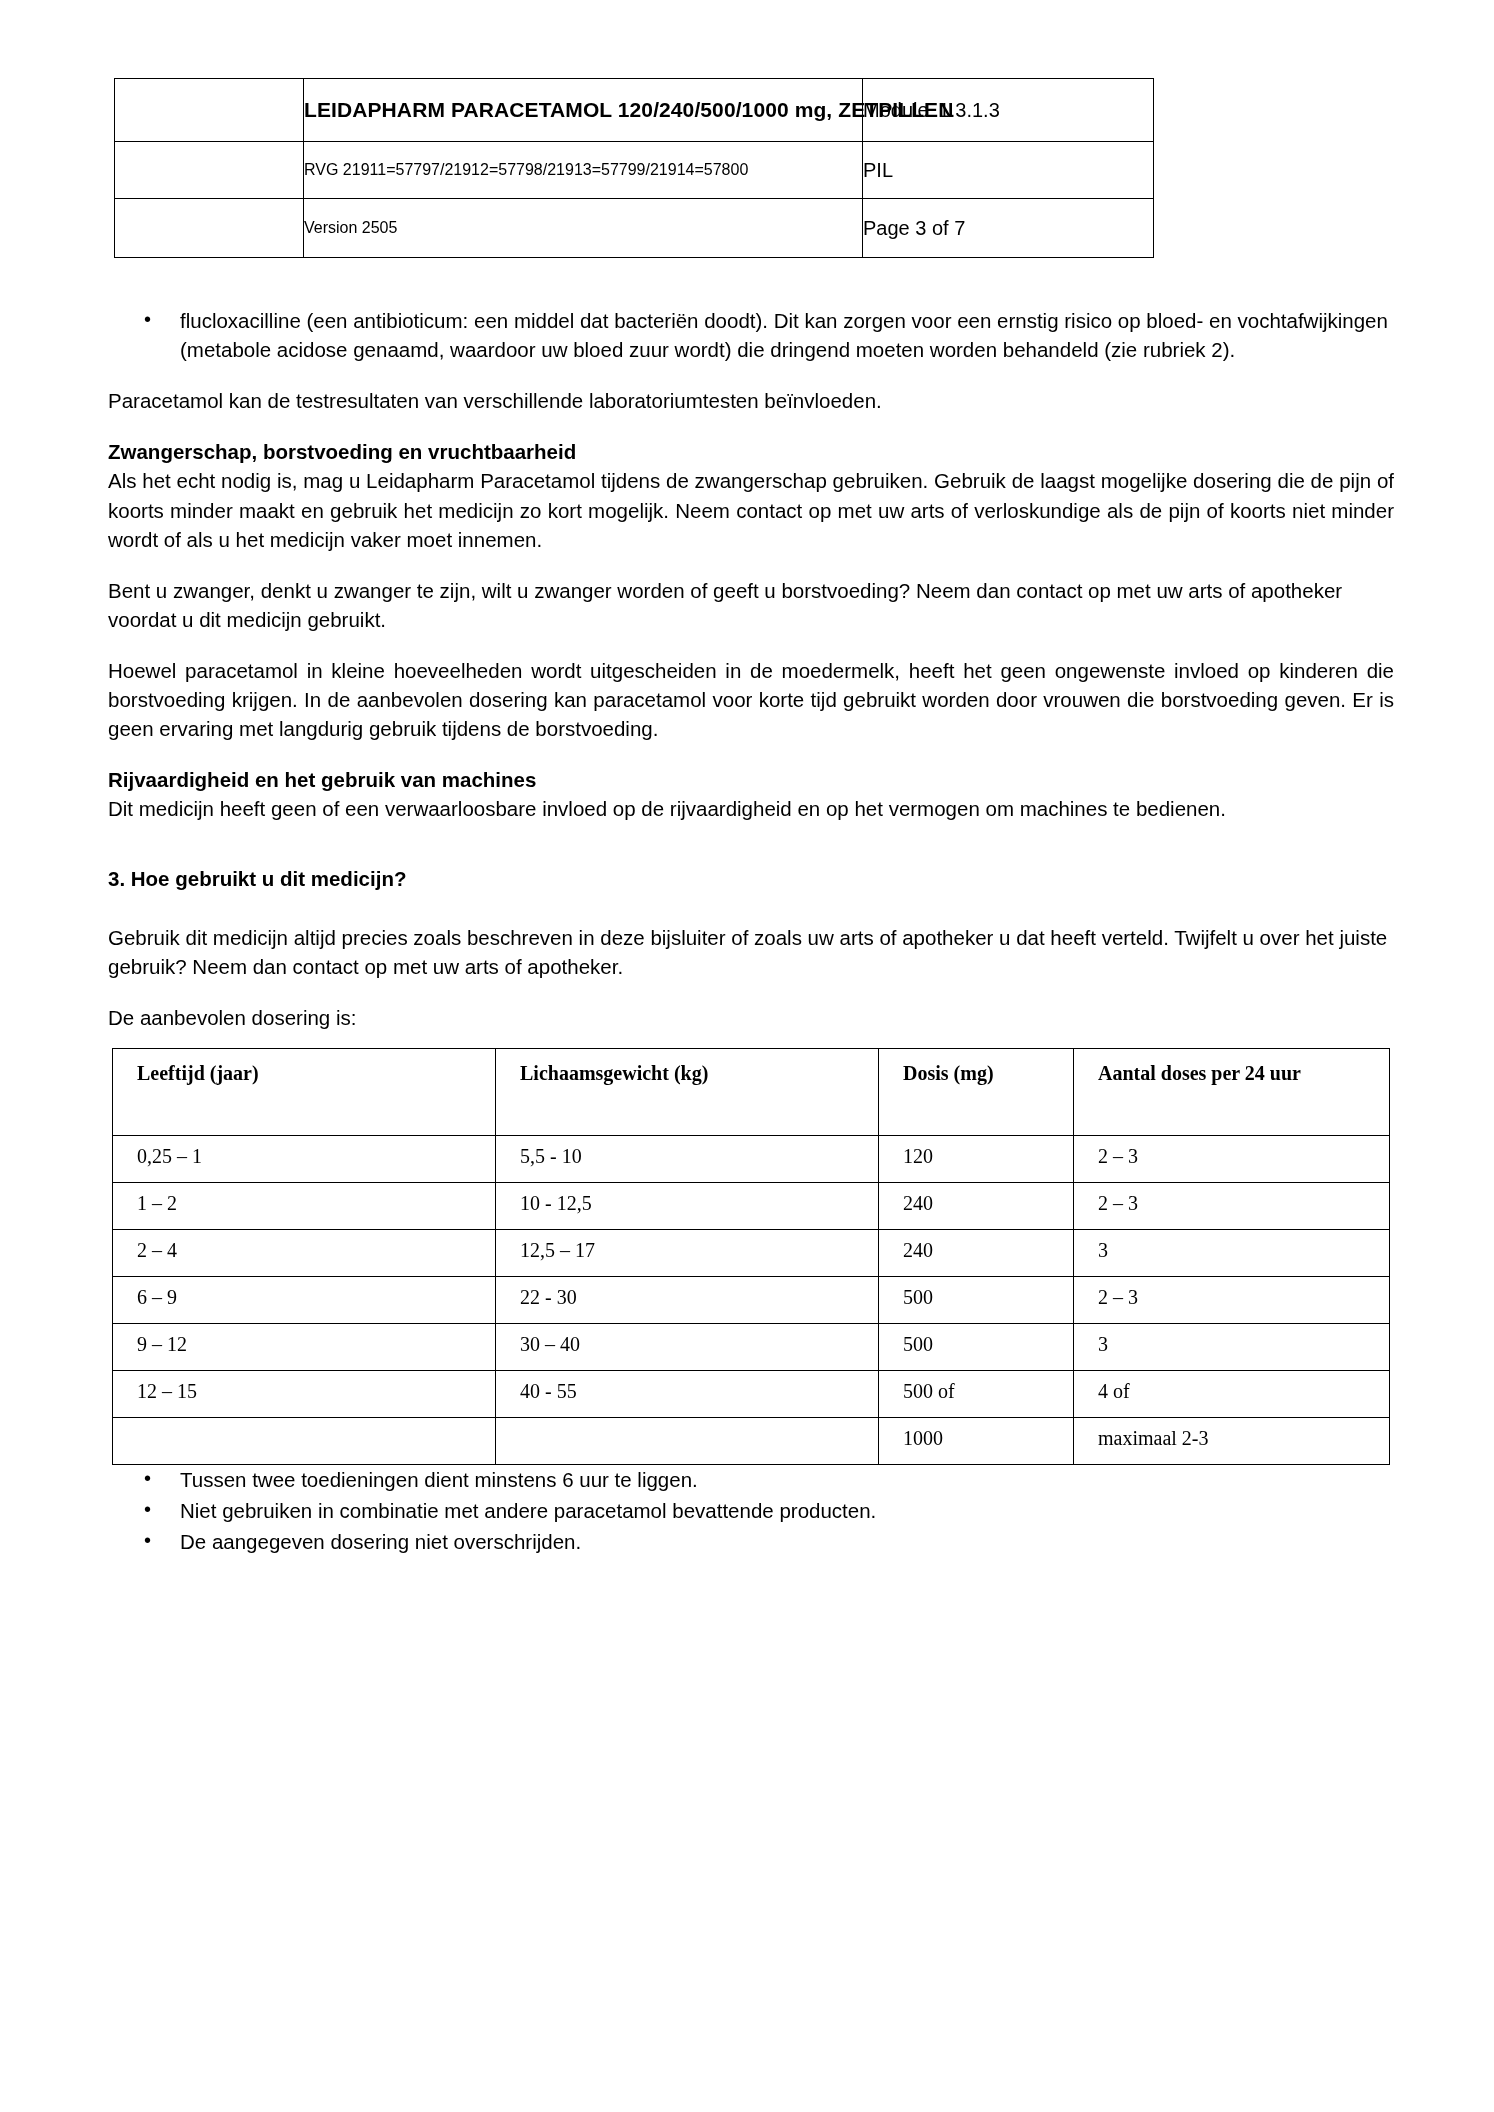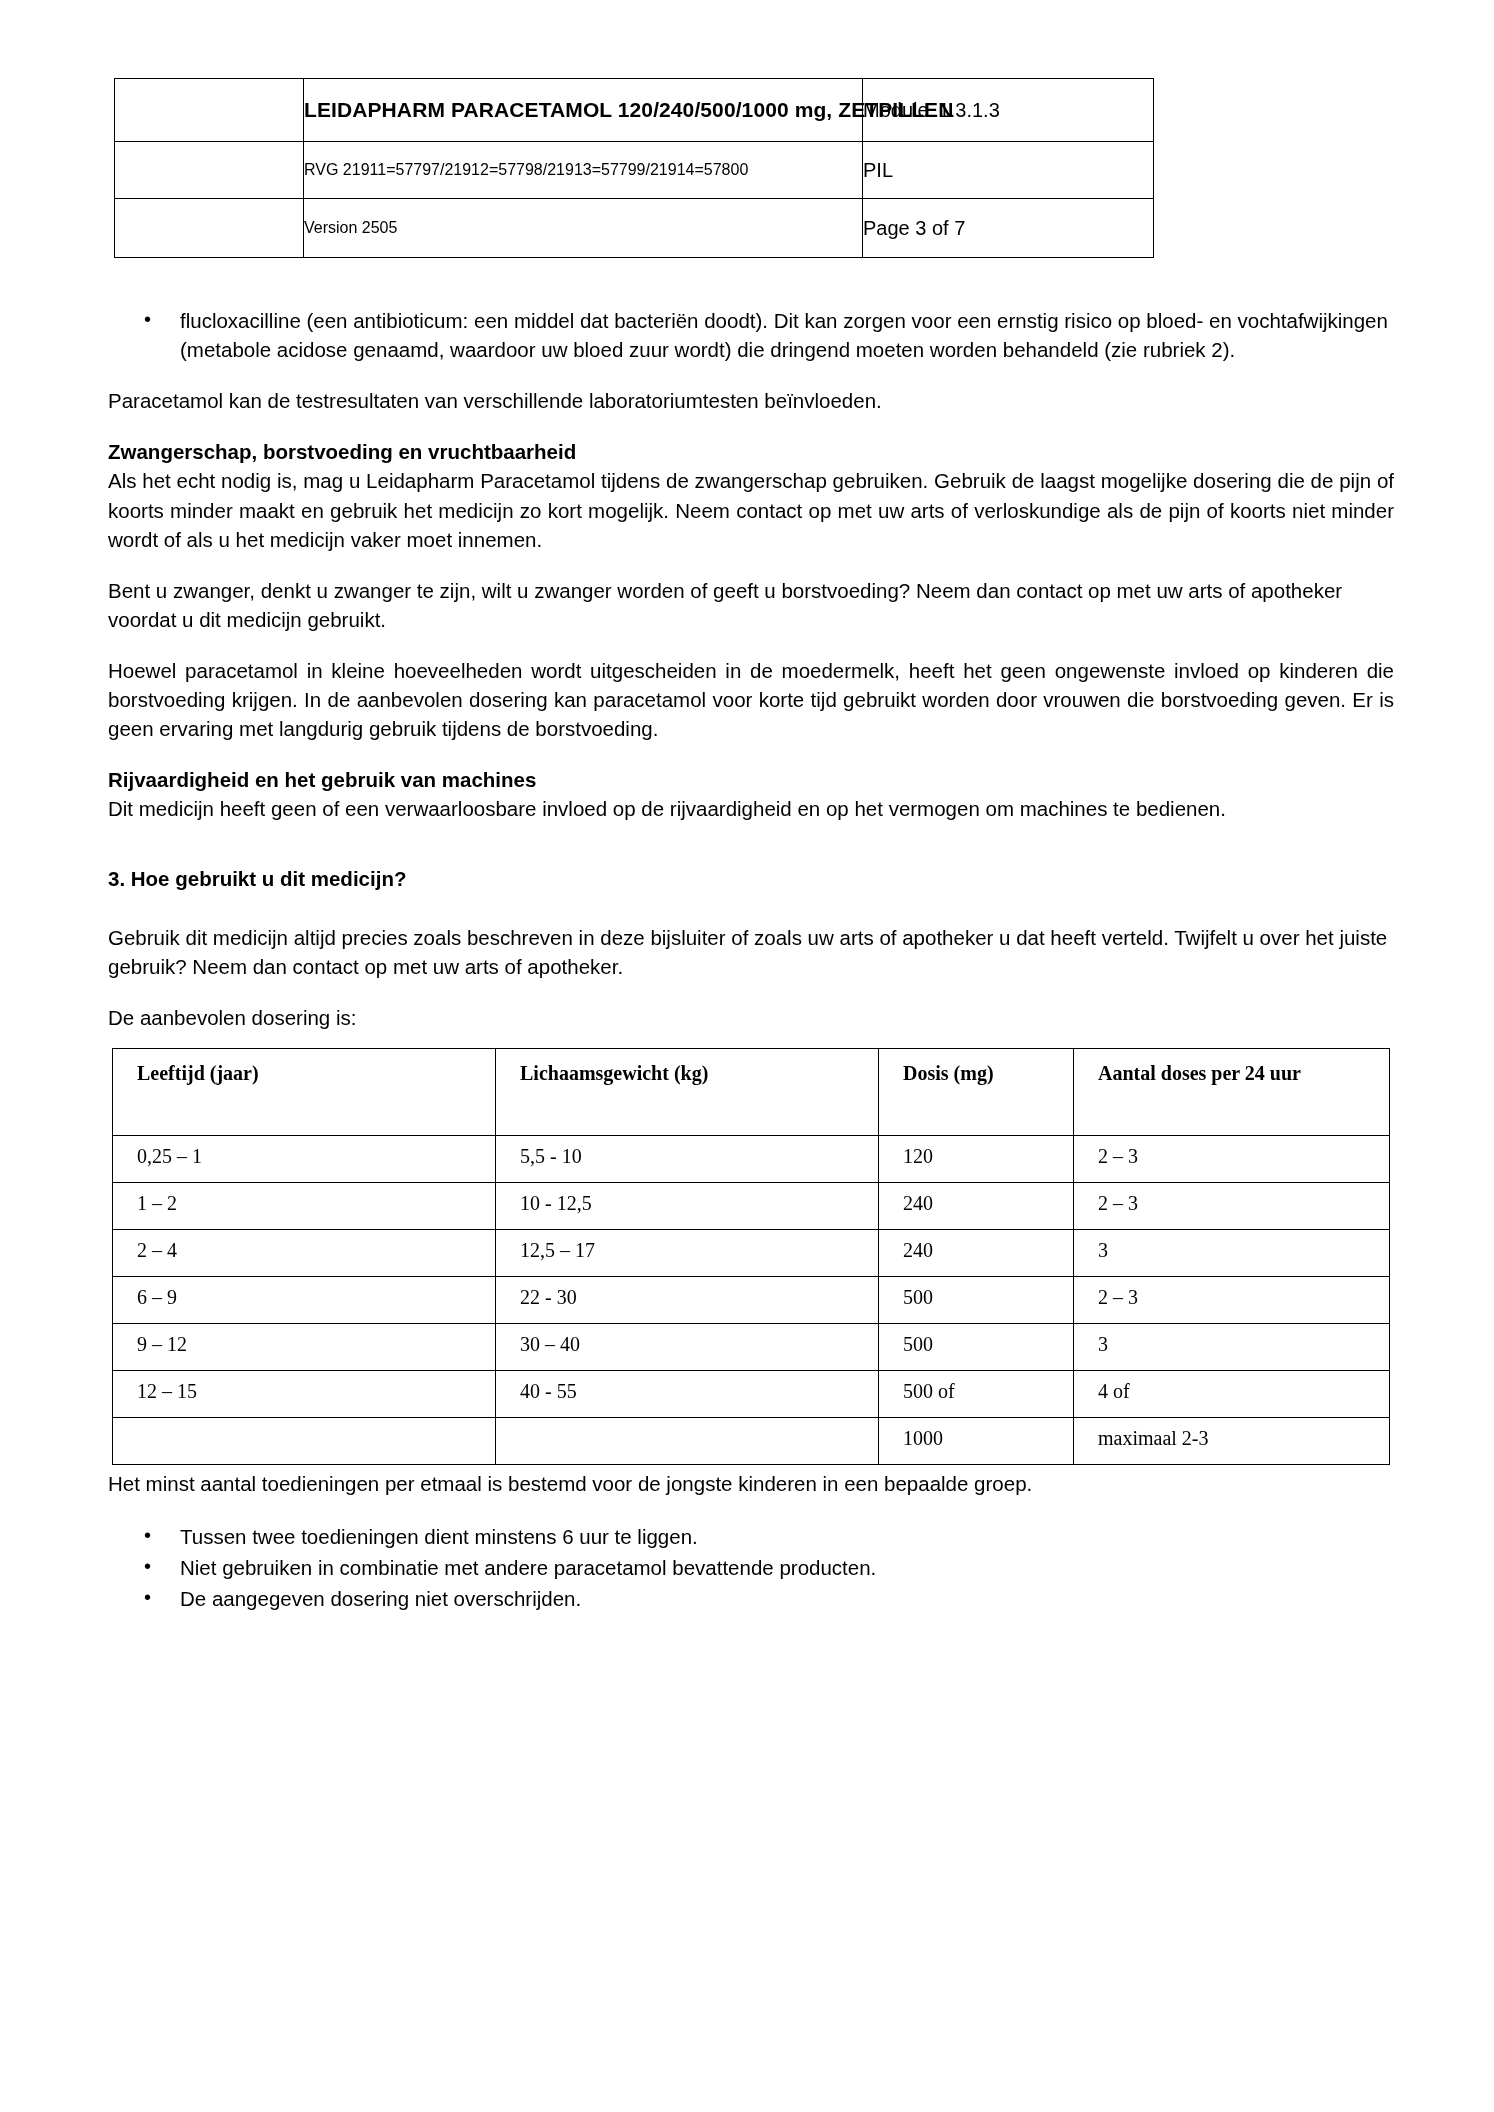--- a/index.html
+++ b/index.html
@@ -240,21 +240,20 @@
         </tr>
         <tr>
           <td></td>
           <td></td>
           <td>1000</td>
           <td>maximaal 2-3</td>
         </tr>
       </tbody>
     </table>
 
-    <p class="after-table">Het minst aantal toedieningen per etmaal is bestemd voor de jongste kinderen in een bepaalde groep.</p>
 
     <ul class="bullets bottom-bullets">
       <li>Tussen twee toedieningen dient minstens 6 uur te liggen.</li>
       <li>Niet gebruiken in combinatie met andere paracetamol bevattende producten.</li>
       <li>De aangegeven dosering niet overschrijden.</li>
     </ul>
 
   </div>
 </div>
 

